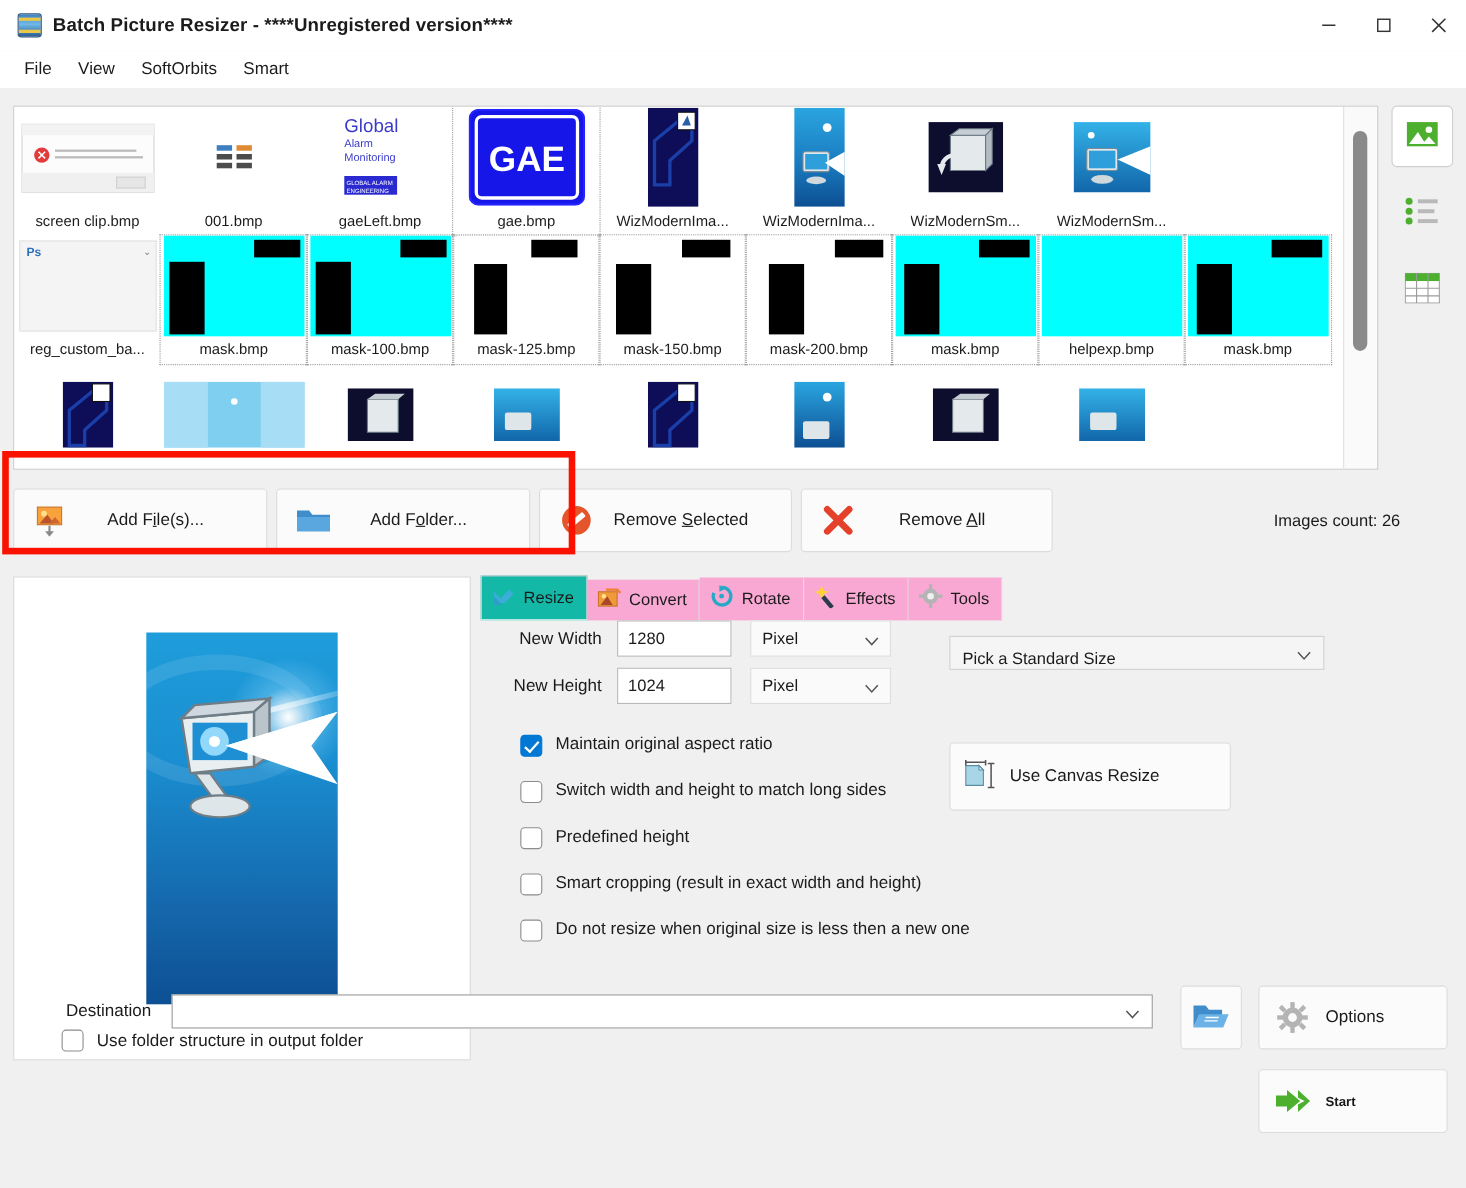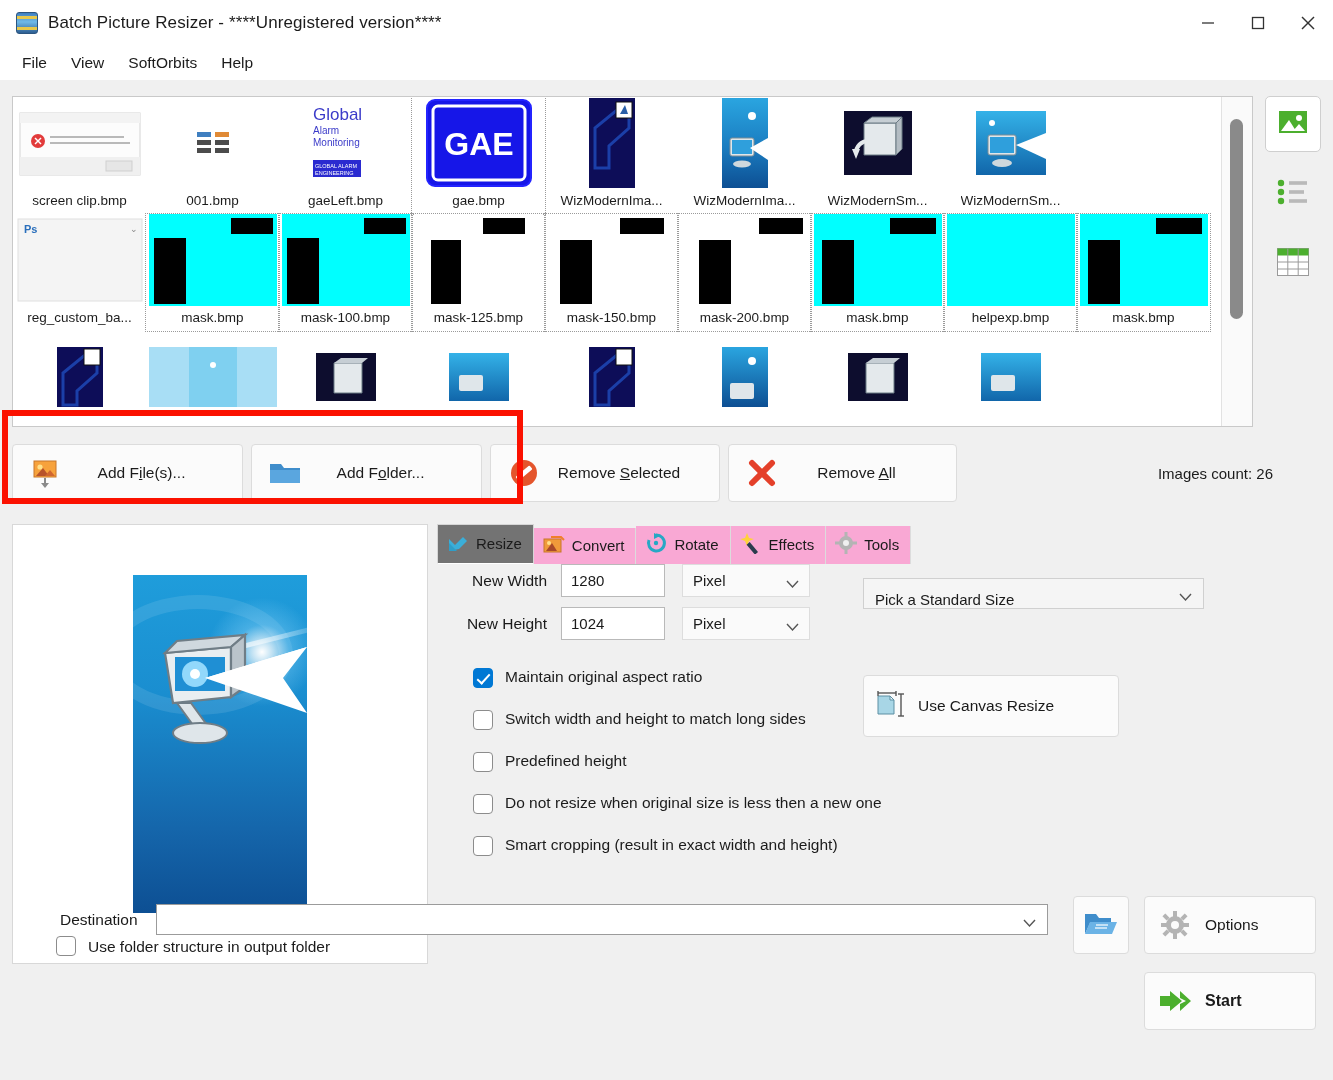--- a/index.html
+++ b/index.html
@@ -10,20 +10,21 @@
     background: #f0f0f0;
     overflow: hidden;
     position: relative;
     color: #1a1a1a;
   }
 
   
   .titlebar {
     height: 46px; background:#ffffff; display:flex; align-items:center;
     position:relative;
+    font-weight:bold;
   }
   .app-icon {
     width:22px; height:22px; margin-left:16px; margin-right:10px;
     border-radius:3px; position:relative; overflow:hidden;
     background: linear-gradient(180deg,#3f7fc0 0%, #6fb9e8 45%, #2d5e92 100%);
     border:1px solid #2b5580;
   }
   .app-icon::before{
     content:""; position:absolute; left:0; right:0; top:3px; height:3px;
     background:#e8c84a;
@@ -146,21 +147,21 @@
   
   .tabs {
     position:absolute; left:437px; top:448px; height:36px;
     display:flex; align-items:flex-end;
   }
   .tab {
     display:flex; align-items:center; gap:7px; padding:6px 11px 7px 9px;
     font-size:15px; color:#1b1b1b; border-right:1px solid #dcdcdc;
     background:#f9a8d4;
   }
-  .tab.active { background:#737373; border:1px solid #d6d6d6; border-bottom:1px solid #fff; }
+  .tab.active { background:#14b8a6; border:1px solid #d6d6d6; border-bottom:1px solid #fff; }
 
   
   .panel { position:absolute; left:437px; top:484px; right:12px; height:400px; }
   .field-row { display:flex; align-items:center; margin-bottom:10px; }
   .field-label { width:110px; text-align:right; font-size:15.5px; margin-right:14px; }
   .txtbox {
     width:104px; height:33px; border:1px solid #b9b9b9; background:#fff;
     font-size:15px; padding:0 9px; font-family:"Liberation Sans",sans-serif;
     color:#1b1b1b;
   }
@@ -210,21 +211,21 @@
   }
   .optbtn {
     position:absolute; left:1144px; top:12px; width:172px; height:58px;
     background:#fbfbfb; border:1px solid #dcdcdc; border-radius:4px;
     display:flex; align-items:center; font-size:15.5px;
   }
   .optbtn .ico { width:60px; display:flex; align-items:center; justify-content:center; }
   .startbtn {
     position:absolute; left:1144px; top:88px; width:172px; height:58px;
     background:#fbfbfb; border:1px solid #dcdcdc; border-radius:4px;
-    display:flex; align-items:center; font-size:16px; font-weight:bold;
+    display:flex; align-items:center; font-size:12px; font-weight:bold;
   }
   .startbtn .ico { width:60px; display:flex; align-items:center; justify-content:center; }
   .usefolder-row { position:absolute; left:28px; top:52px; display:flex; align-items:flex-end;margin-left:28px; }
 </style>
 </head>
 <body>
 
 <div class="titlebar">
   <div class="app-icon"></div>
   <div class="title-text">Batch Picture Resizer - ****Unregistered version****</div>
@@ -245,21 +246,21 @@
           <line x1="14" y1="2" x2="2" y2="14" stroke="#333" stroke-width="1.4"></line>
         </svg>
     </div>
   </div>
 </div>
 
 <div class="menubar">
   <div class="menuitem">File</div>
   <div class="menuitem">View</div>
   <div class="menuitem">SoftOrbits</div>
-  <div class="menuitem">Help</div>
+  <div class="menuitem">Smart</div>
 </div>
 
 <div class="main">
 
   <div class="thumbs-wrap">
     <div class="thumbs-scrollarea">
 
       <div class="thumb-row">
         <div class="thumb-cell">
           <div class="thumb-img-box">
@@ -781,25 +782,25 @@
         <div class="cb-row">
           <div class="cb"></div>
           <div class="cb-label">Switch width and height to match long sides</div>
         </div>
         <div class="cb-row">
           <div class="cb"></div>
           <div class="cb-label">Predefined height</div>
         </div>
         <div class="cb-row">
           <div class="cb"></div>
-          <div class="cb-label">Do not resize when original size is less then a new one</div>
+          <div class="cb-label">Smart cropping (result in exact width and height)</div>
         </div>
         <div class="cb-row">
           <div class="cb"></div>
-          <div class="cb-label">Smart cropping (result in exact width and height)</div>
+          <div class="cb-label">Do not resize when original size is less then a new one</div>
         </div>
       </div>
 
       <div class="rightcol">
         <div class="stdsize">
           <span>Pick a Standard Size</span>
           <span class="chev">
             <svg width="13" height="9" viewBox="0 0 13 9">
                 <polyline points="1,1 6.5,7 12,1" fill="none" stroke="#555" stroke-width="1.4"></polyline>
               </svg>

